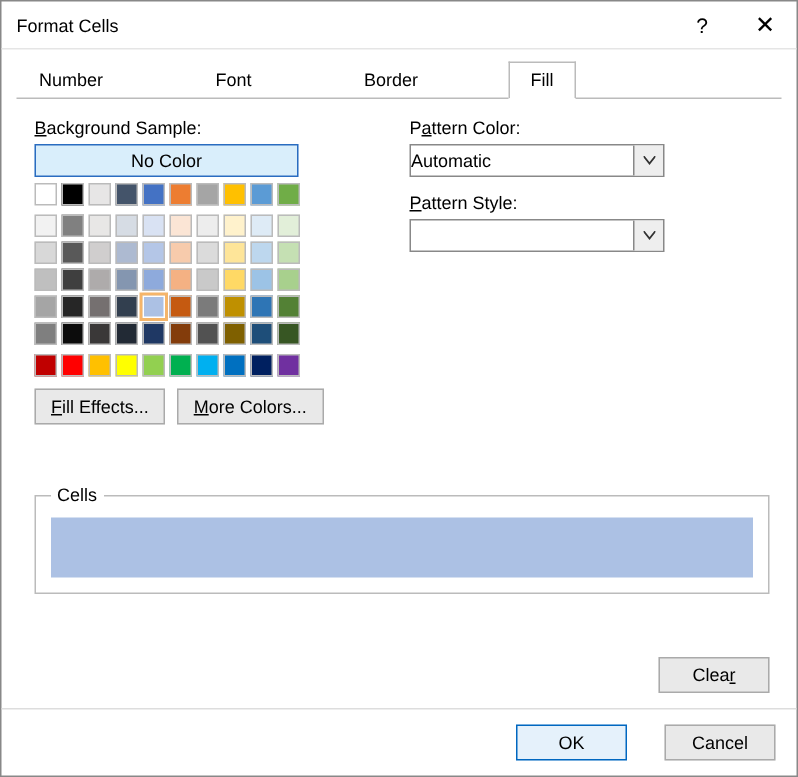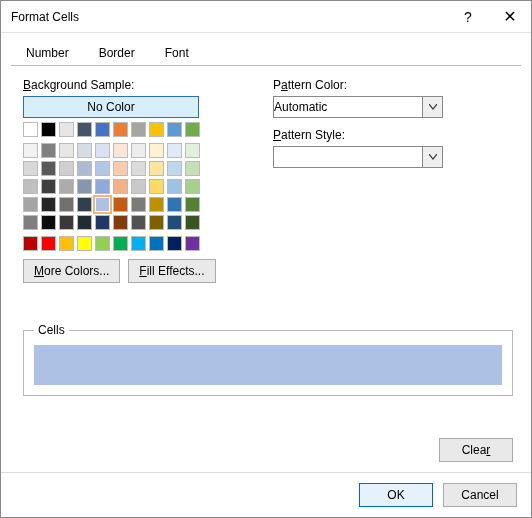--- a/index.html
+++ b/index.html
@@ -34,20 +34,21 @@
     justify-content: center;
     font-size: 14px;
     font-family: Arial, sans-serif;
   }
   .titlebar .btn.close { font-size: 16px; font-weight: 300; }
   .tabs {
     display: flex;
     align-items: flex-end;
     padding: 8px 10px 0 10px;
     position: relative;
+    gap: 45px;
   }
   .tabs::after {
     content: "";
     position: absolute;
     left: 10px; right: 10px; bottom: 0;
     height: 1px;
     background: #bbb;
   }
   .tab {
     padding: 4px 14px 5px 14px;
@@ -130,40 +131,41 @@
     padding: 8px 10px 10px 10px;
     margin: 0 0 12px 0;
   }
   fieldset.sample legend { padding: 0 4px; font-size: 12px; }
   .clear-row { display: flex; justify-content: flex-end; margin-bottom: 10px; margin-top: 30px; }
   .footer {
     border-top: 1px solid #ddd;
     padding: 10px 14px;
     display: flex;
     justify-content: flex-end;
-    gap: 10px;
+    gap: 25px;
   }
   .footer .push { width: 74px; text-align: center; padding: 4px 0; }
   .footer .push.primary { border: 1px solid #0067c0; background: #e5f1fb; }
 </style>
 </head>
 <body>
 
 <div class="dialog">
 
   <div class="titlebar">
     <div class="title">Format Cells</div>
     <div class="btn">?</div>
     <div class="btn close">✕</div>
   </div>
 
   <div class="tabs">
     <div class="tab">Number</div>
+    <div class="tab">Font</div>
     <div class="tab">Border</div>
-    <div class="tab">Font</div>
+    <div class="tab active">Fill</div>
   </div>
 
   <div class="content">
     <div class="row1">
       <div class="col-left">
         <div class="label"><u>B</u><span>ackground Sample:</span></div>
         <div class="nocolor">No Color</div>
 
         <div class="swatch-grid g10" id="palette-top">
             <div class="swatch" style="background: rgb(255, 255, 255);"></div>
@@ -236,22 +238,22 @@
             <div class="swatch" style="background: rgb(255, 255, 0);"></div>
             <div class="swatch" style="background: rgb(146, 208, 80);"></div>
             <div class="swatch" style="background: rgb(0, 176, 80);"></div>
             <div class="swatch" style="background: rgb(0, 176, 240);"></div>
             <div class="swatch" style="background: rgb(0, 112, 192);"></div>
             <div class="swatch" style="background: rgb(0, 32, 96);"></div>
             <div class="swatch" style="background: rgb(112, 48, 160);"></div>
           </div>
 
         <div class="btnrow">
+          <button class="push"><u>F</u><span>ill Effects...</span></button>
           <button class="push"><u>M</u><span>ore Colors...</span></button>
-          <button class="push"><u>F</u><span>ill Effects...</span></button>
         </div>
       </div>
 
       <div class="col-right">
         <div class="label">P<u>a</u>ttern Color:</div>
         <div class="combo">
           <div class="val">Automatic</div>
           <div class="arrow">
             <svg viewBox="0 0 8 6">
                 <path d="M0 0 L4 5 L8 0" fill="none" stroke="#333" stroke-width="1.2"></path>

